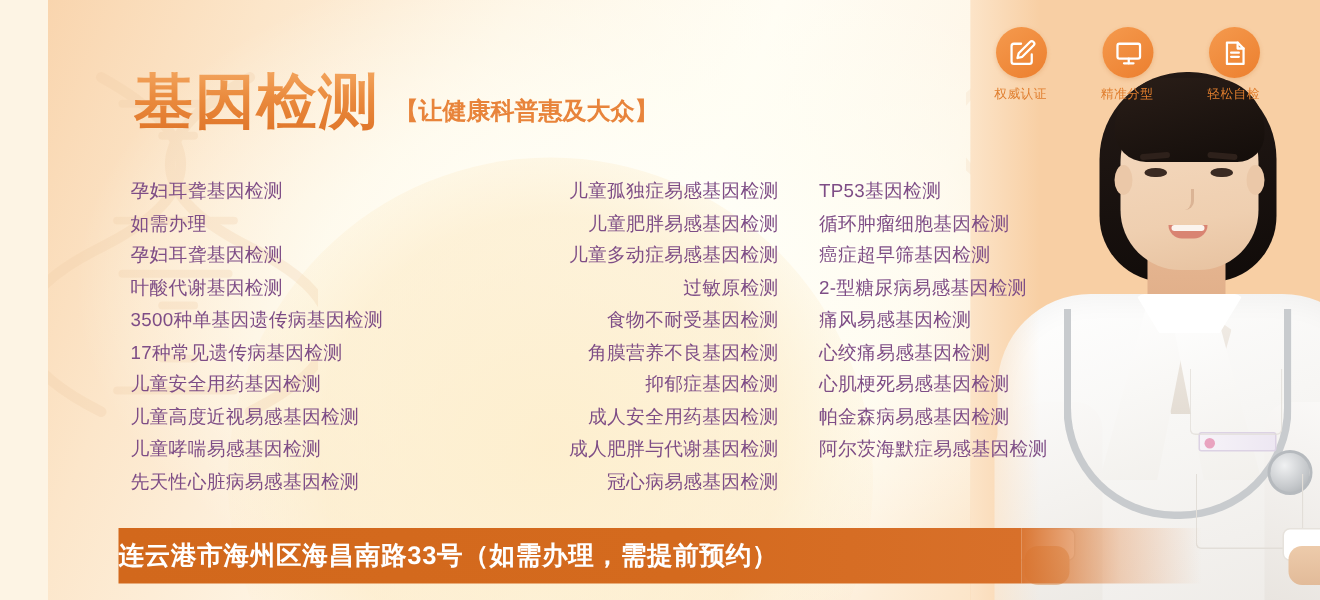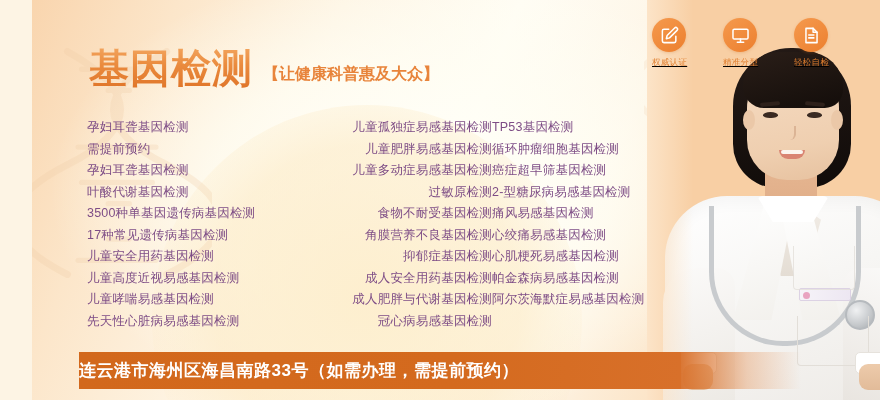--- a/index.html
+++ b/index.html
@@ -74,37 +74,38 @@
     font-size:16px; font-weight:bold; color:#E8843B;
     letter-spacing:0px; padding-bottom:3px; white-space:nowrap;
   }
 
   
   .features{
     position:absolute; z-index:5;
     left:620px; top:18px;
     display:flex; gap:25px;
   }
-  .feature{ width:46px; display:flex; flex-direction:column; align-items:flex-start; gap:5px;text-decoration:underline; }
+  .feature{ width:46px; display:flex; flex-direction:column; align-items:flex-end; gap:5px; }
   .feature-circle{
     width:34px; height:34px; border-radius:50%;
     background:linear-gradient(145deg,#F59A4E 0%,#EC7F2E 100%);
     display:flex; align-items:center; justify-content:center;
     box-shadow:0 1px 3px rgba(200,110,40,.25);
   }
   .feature-circle svg{ display:block; }
   .feature-label{
     font-size:8.5px; color:#E07E2E; white-space:nowrap; letter-spacing:.3px;
   }
 
   
   .lists{
     position:absolute; z-index:4;
     left:55px; top:117px;
     display:flex;
+    gap:27px;
   }
   .list-col{ display:flex; flex-direction:column; }
   .list-col.c1{ width:210px; }
   .list-col.c2{ width:195px;text-align:right; }
   .list-col.c3{ width:230px; }
   .list-item{
     font-size:12.5px;
     line-height:21.5px;
     color:#7E4D86;
     white-space:nowrap;
@@ -397,21 +398,21 @@
       </span>
       <span class="feature-label">轻松自检</span>
     </div>
 
   </div>
 
   <div class="lists">
 
     <div class="list-col c1">
       <div class="list-item">孕妇耳聋基因检测</div>
-      <div class="list-item">需提前预约</div>
+      <div class="list-item">如需办理</div>
       <div class="list-item">孕妇耳聋基因检测</div>
       <div class="list-item">叶酸代谢基因检测</div>
       <div class="list-item">3500种单基因遗传病基因检测</div>
       <div class="list-item">17种常见遗传病基因检测</div>
       <div class="list-item">儿童安全用药基因检测</div>
       <div class="list-item">儿童高度近视易感基因检测</div>
       <div class="list-item">儿童哮喘易感基因检测</div>
       <div class="list-item">先天性心脏病易感基因检测</div>
     </div>
 

